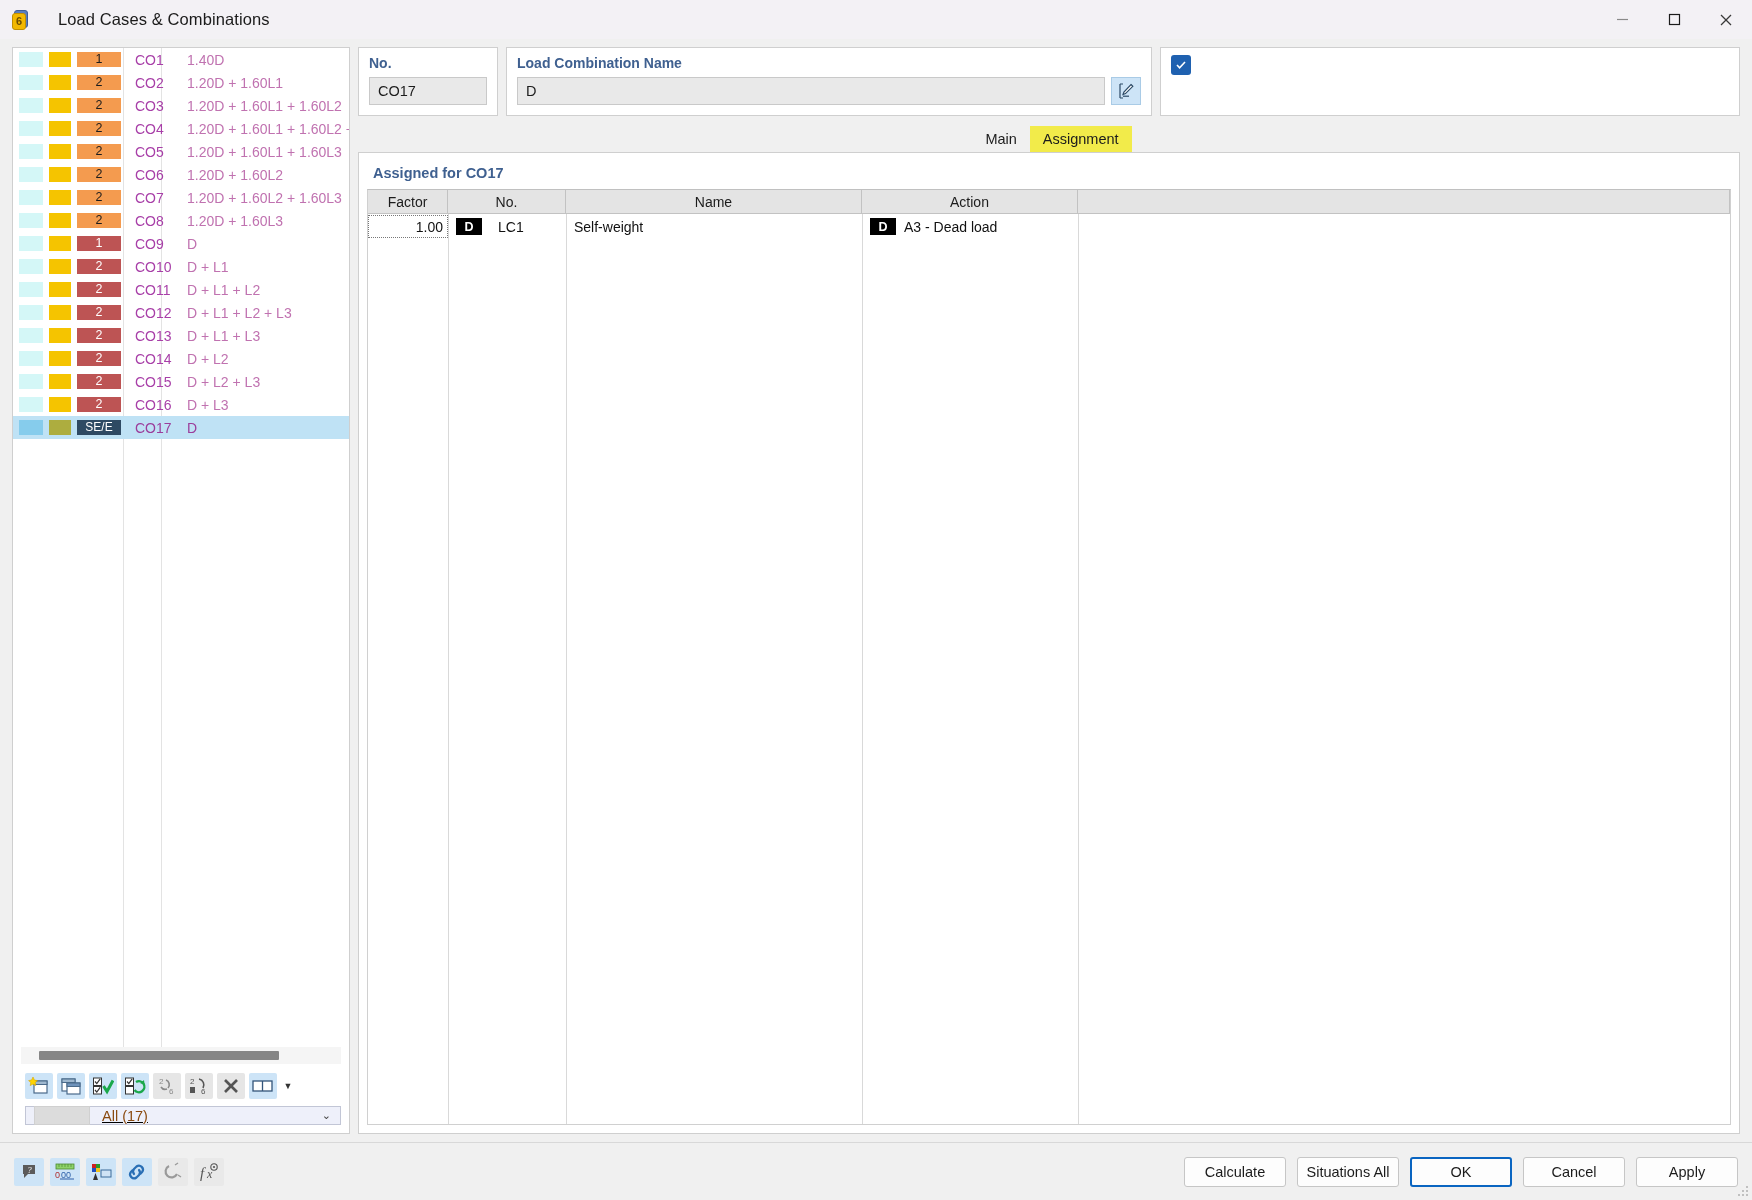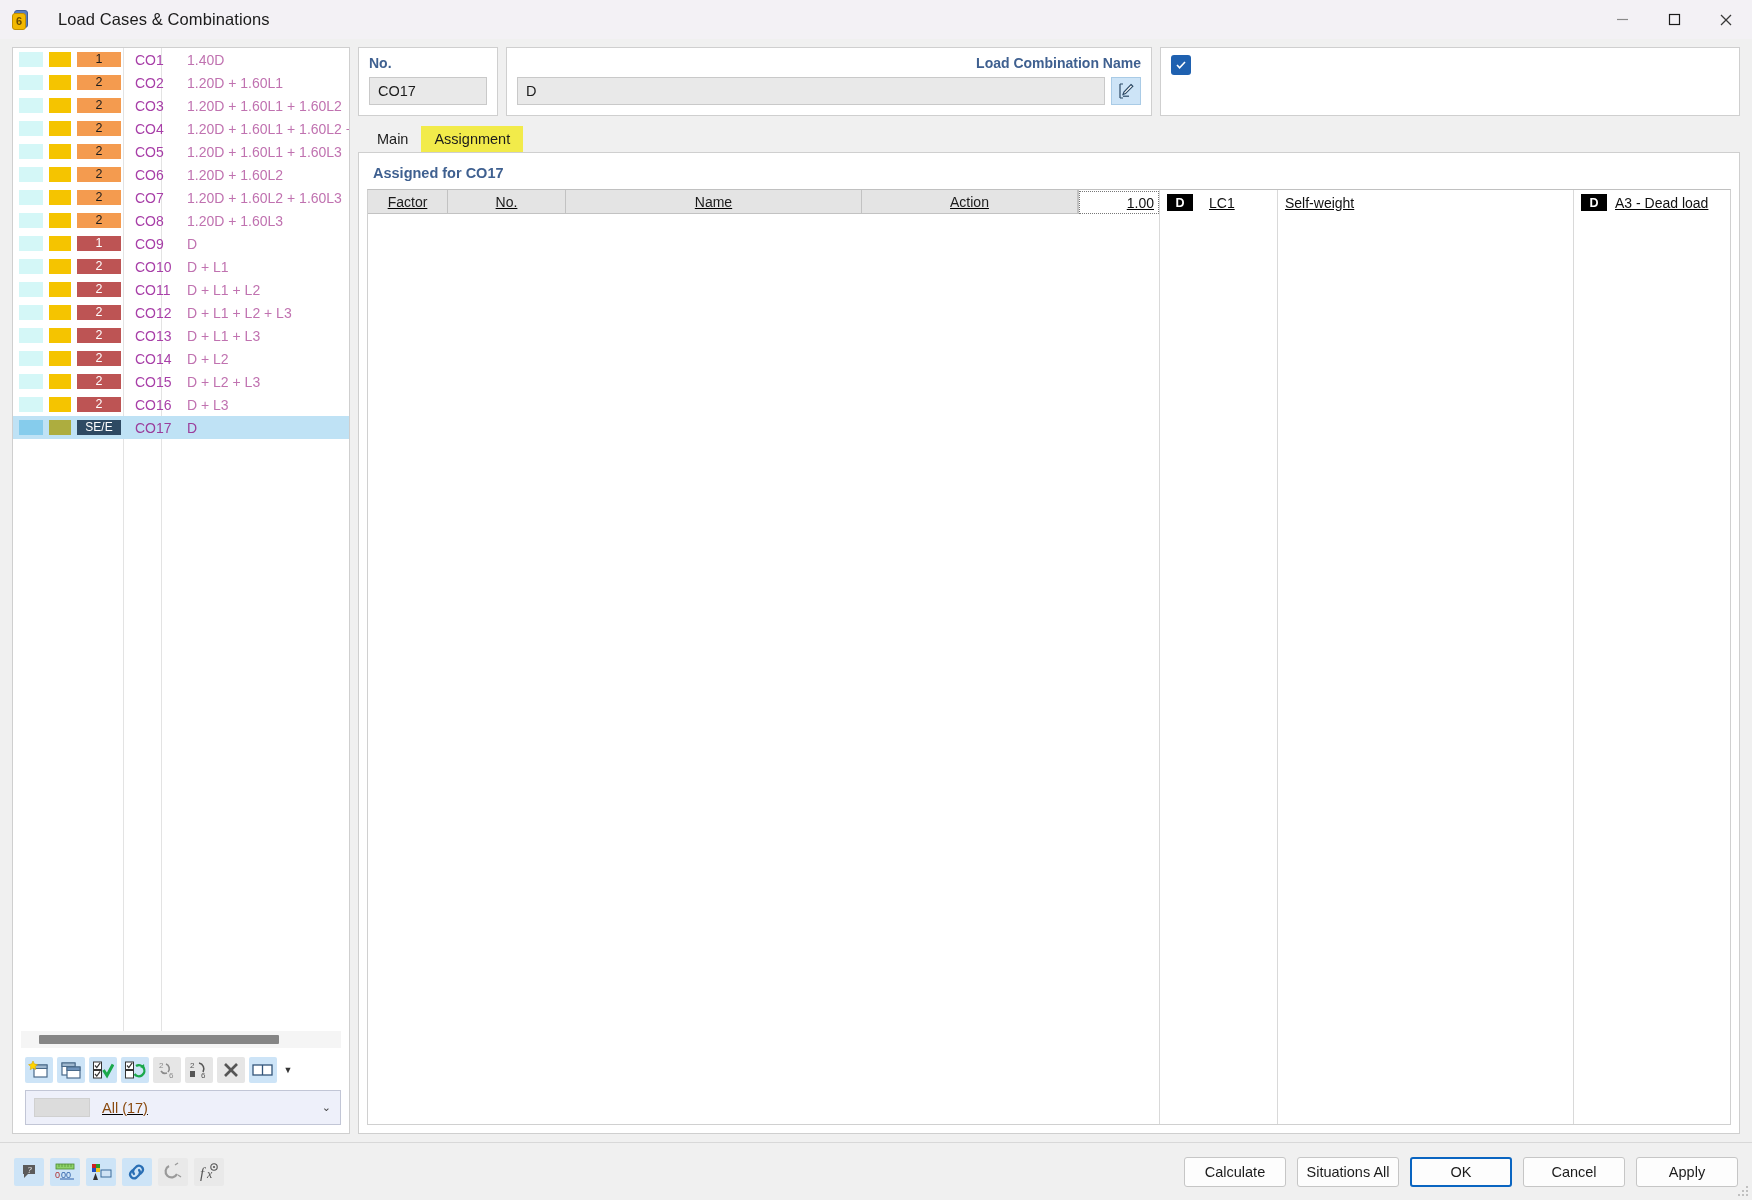--- a/index.html
+++ b/index.html
@@ -150,21 +150,21 @@
   }
   .tbtn.dim { background: #e6e6e6; }
   .tbtn svg { display: block; }
   .caret-btn {
     width: 14px; height: 26px; display: flex;
     align-items: center; justify-content: center;
     font-size: 9px; color: #333;
   }
   
   .filter-combo {
-    height: 35px; margin: 2px 8px 8px 12px;
+    height: 19px; margin: 2px 8px 8px 12px;
     background: #eef0fa; border: 1px solid #c2c6d6;
     display: flex; align-items: center;
     position: relative;
     text-decoration: underline;
   }
   .filter-swatch {
     width: 56px; height: 19px; margin-left: 8px;
     background: #dcdcdc; border: 1px solid #d0d0d0;
   }
   .filter-label {
@@ -181,21 +181,21 @@
   }
   .top-row { display: flex; gap: 8px; }
   .fieldbox {
     background: #fff; border: 1px solid #cfcfcf;
     padding: 7px 10px 10px 10px;
   }
   .fieldbox .flabel {
     font-size: 14px; font-weight: bold; color: #3f6090; margin-bottom: 6px;
   }
   .box-no { width: 140px; }
-  .box-name { flex: 1; min-width: 0; text-align: right; }
+  .box-name { flex: 1; min-width: 0; }
   .box-solve { width: 580px; }
   .txtinput {
     height: 28px; background: #e9e9e9; border: 1px solid #c9c9c9;
     font-size: 14.5px; color: #1c1c1c;
     display: flex; align-items: center; padding-left: 8px;
   }
   .name-row { display: flex; gap: 6px; align-items: center; }
   .name-row .txtinput { flex: 1; min-width: 0; }
   .edit-btn {
     width: 30px; height: 28px; background: #cde4f7;
@@ -206,41 +206,42 @@
     width: 20px; height: 20px; background: #1f61b0;
     border-radius: 3px; display: flex;
     align-items: center; justify-content: center;
     color: #fff; font-size: 13px;
   }
   
   .inner-tabs {
     display: flex; align-items: flex-end;
     margin-top: 10px; height: 26px;
     padding-left: 6px;
+    justify-content: center;
   }
   .itab {
     height: 26px; padding: 0 13px;
     display: flex; align-items: center;
     font-size: 14.5px; color: #1c1c1c;
     background: #f0f0f0;
   }
   .itab.selected { background: #f2eb4a; }
   .panel-card {
     flex: 1; background: #fff; border: 1px solid #cfcfcf;
     display: flex; flex-direction: column;
     min-height: 0; padding: 8px;
   }
   .assigned-title {
     font-size: 14.5px; font-weight: bold; color: #3f6090;
     padding: 4px 0 8px 6px;
   }
   .grid {
-    flex: 1; display: flex; 
+    flex: 1; display: flex; flex-direction: column;
     border: 1px solid #d0d0d0; border-top: 1px solid #c0c0c0;
-    min-height: 0; position: relative; overflow: hidden; text-decoration: underline;
+    min-height: 0; position: relative; overflow: hidden;
   }
   .grid-head {
     display: flex; height: 24px; background: #e4e4e4;
     border-bottom: 1px solid #c2c2c2; flex: 0 0 auto;
   }
   .gh {
     display: flex; align-items: center; justify-content: center;
     font-size: 14px; color: #1c1c1c;
     border-right: 1px solid #c2c2c2;
   }

